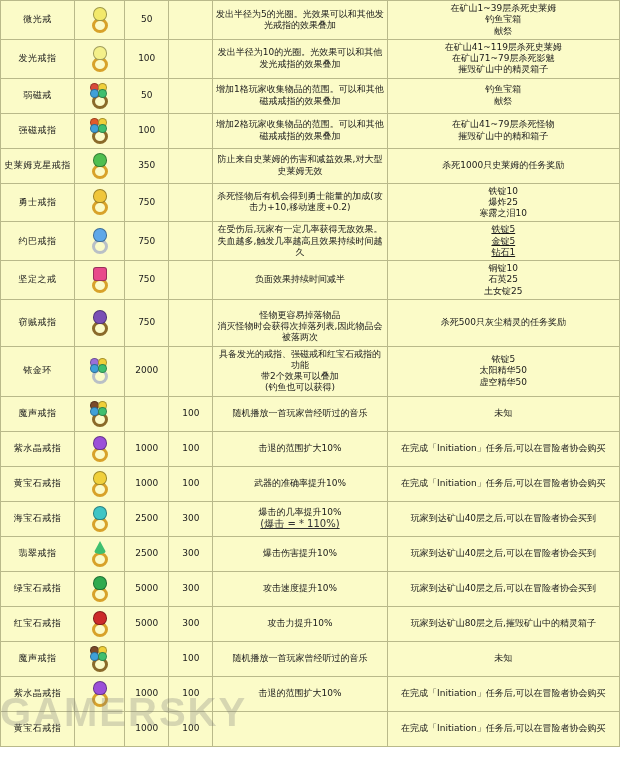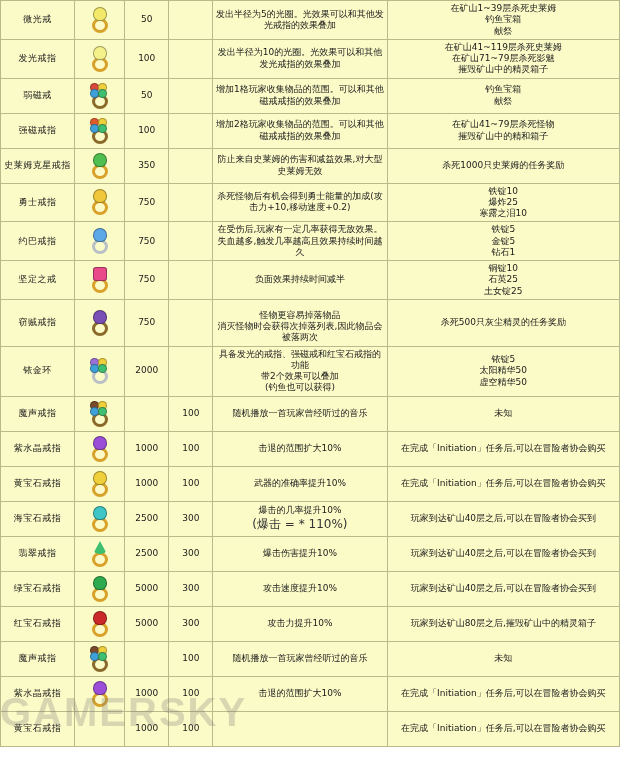--- a/index.html
+++ b/index.html
@@ -81,21 +81,21 @@
   .gem.sq { border-radius: 3px; }
   .gem.tri {
     width: 0; height: 0; border: none;
     border-left: 7px solid transparent;
     border-right: 7px solid transparent;
     border-bottom: 13px solid currentColor;
     background: transparent !important;
   }
   .multi { position: absolute; border-radius: 50%; width: 7px; height: 7px; border: 1px solid rgba(0,0,0,.3); }
 
-  .effect-sub { font-size: 12px; color: #333; }
+  .effect-sub { font-size: 10px; color: #333; text-decoration: underline; }
 
   .watermark {
     position: absolute;
     left: 0;
     top: 690px;
     width: 620px;
     font-family: Liberation Sans, sans-serif;
     font-size: 40px;
     font-weight: bold;
     letter-spacing: 2px;
@@ -241,21 +241,21 @@
               <div class="band silver"></div>
               <div class="gem" style="background: rgb(95, 168, 232);"></div>
             </div>
           </div>
         </td>
         <td class="num">750</td>
         <td class="num"></td>
         <td class="effect">
           <div style="white-space: pre-line;">在受伤后,玩家有一定几率获得无敌效果。失血越多,触发几率越高且效果持续时间越久</div>
         </td>
-        <td class="how" style="white-space: pre-line;">铁锭5
+        <td class="how" style="white-space: pre-line; text-decoration: underline;">铁锭5
 金锭5
 钻石1</td>
       </tr>
       <tr>
         <td class="name">坚定之戒</td>
         <td class="icon">
           <div class="icon-wrap">
             <div class="gem-ring">
               <div class="band"></div>
               <div class="gem sq" style="background: rgb(232, 74, 138);"></div>

